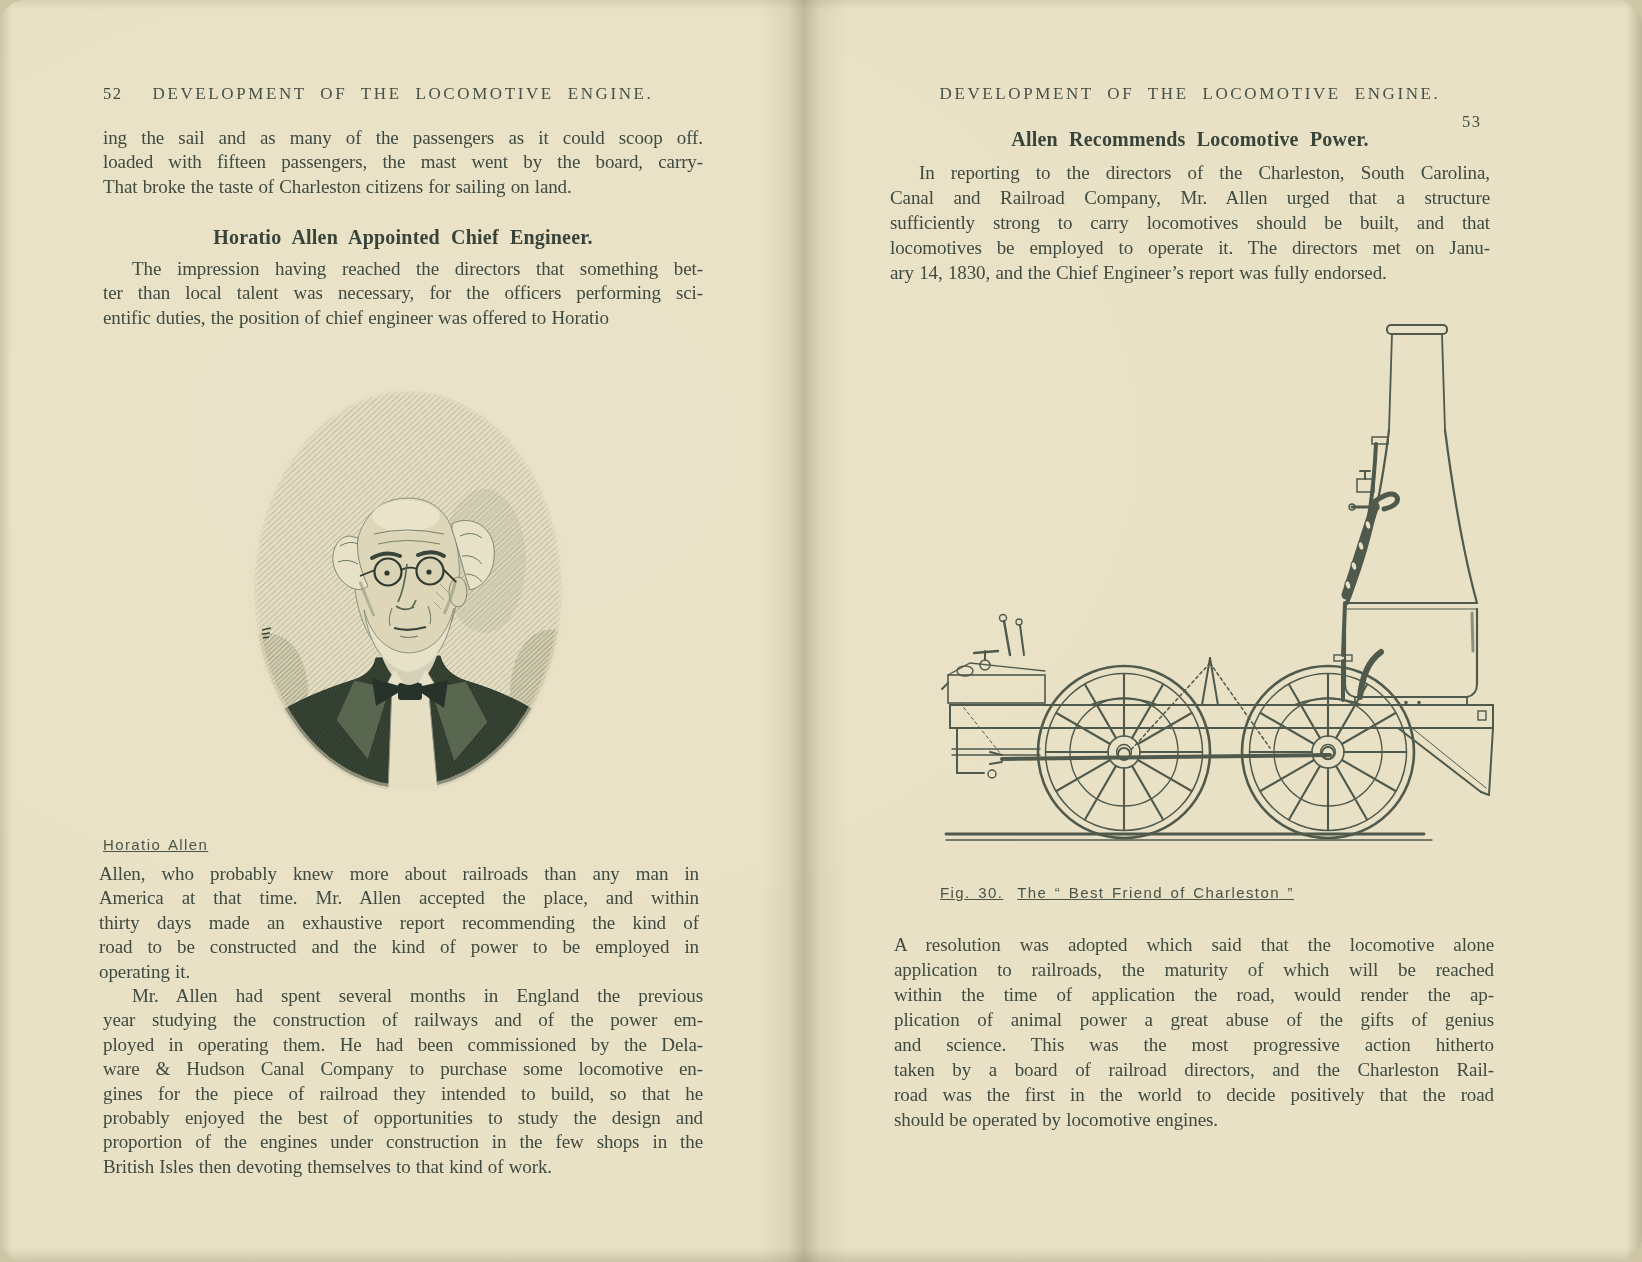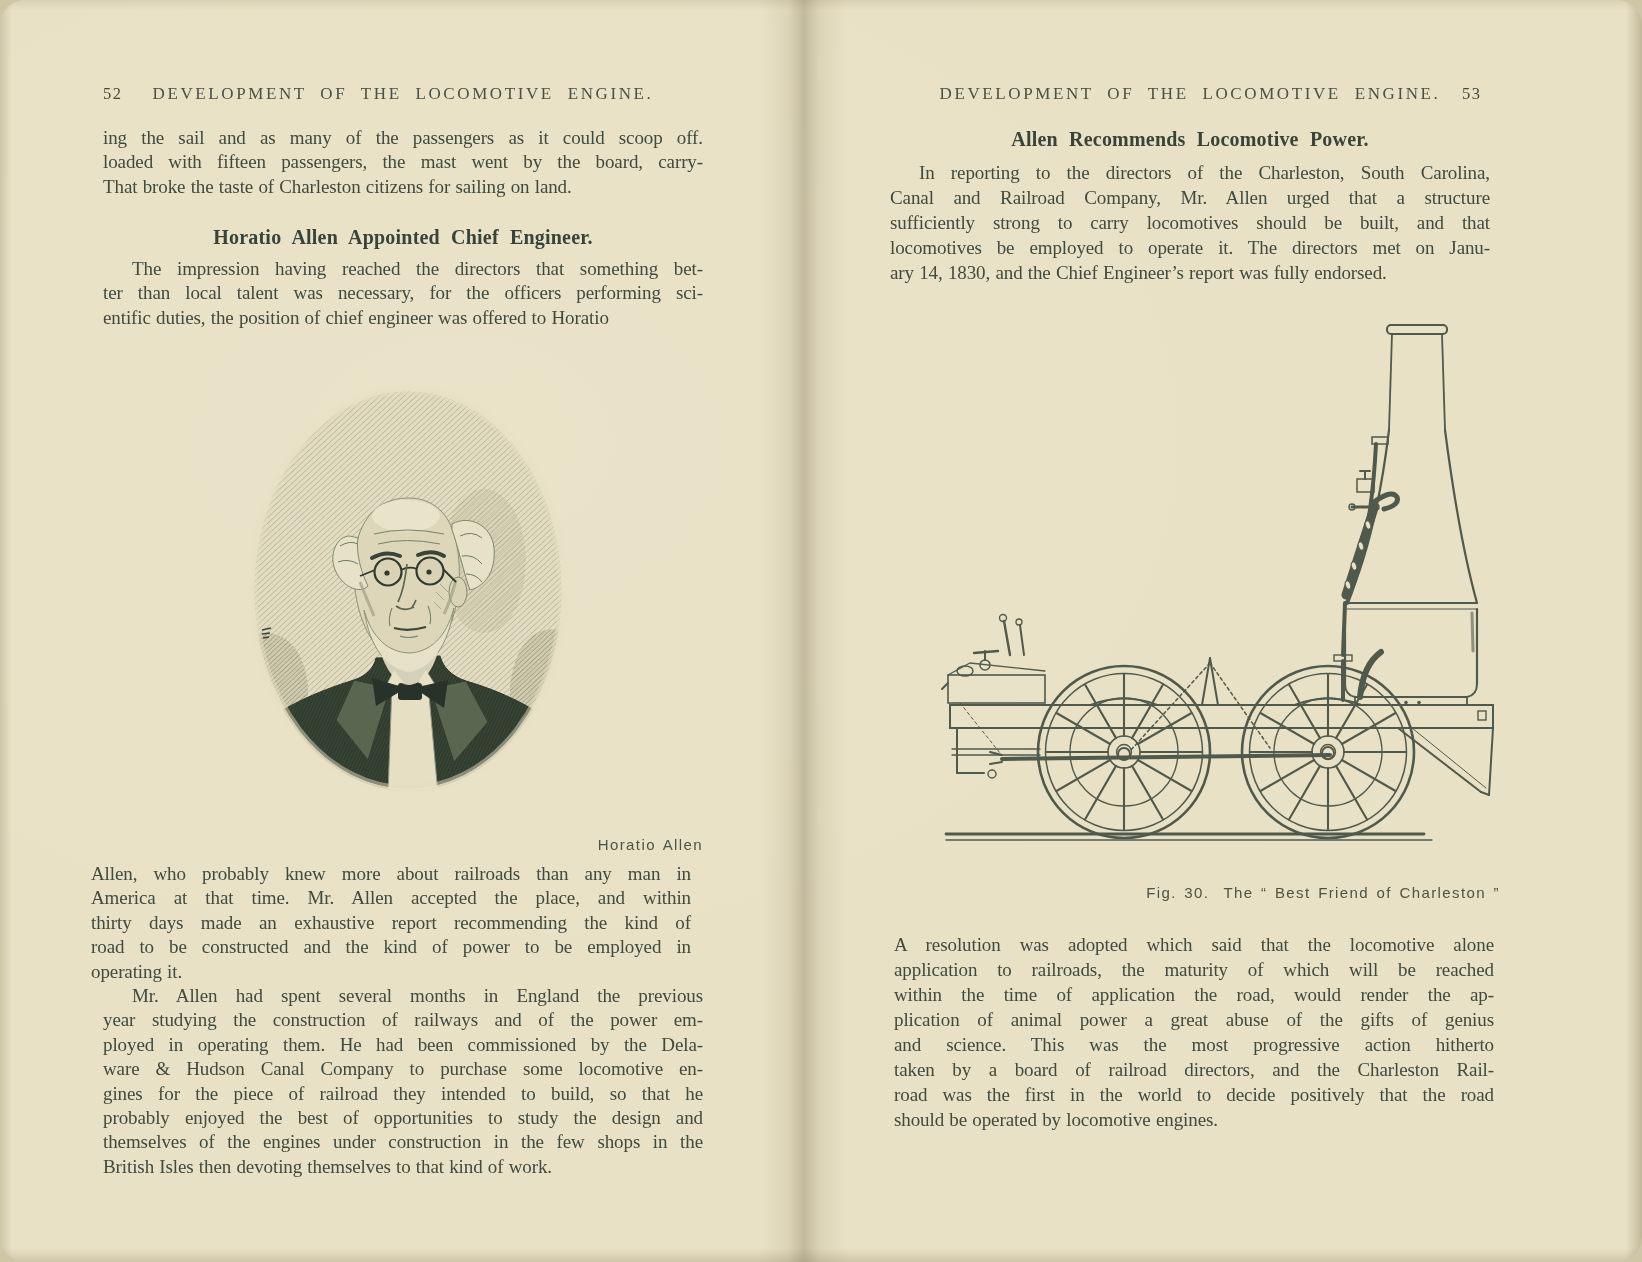--- a/index.html
+++ b/index.html
@@ -19,40 +19,40 @@
   .edge-l{left:0;top:0;width:12px;height:100%;background:linear-gradient(90deg, rgba(100,88,52,.20), rgba(100,88,52,0));}
   .edge-b{left:0;bottom:0;width:100%;height:14px;background:linear-gradient(0deg, rgba(100,88,52,.20), rgba(100,88,52,0));}
   .edge-t{left:0;top:0;width:100%;height:10px;background:linear-gradient(180deg, rgba(100,88,52,.12), rgba(100,88,52,0));}
 
   .page{position:absolute;top:0;height:100%;}
   .page.left{left:0;width:830px;}
   .page.right{left:830px;width:812px;}
 
   .pagenum{position:absolute;top:84px;font-size:16.5px;letter-spacing:1.5px;color:#414c42;}
   .page.left .pagenum{left:103px;}
-  .page.right .pagenum{left:632px;}
+  .page.right .pagenum{left:632px;margin-top:28px;}
   .runhead{position:absolute;top:84px;width:600px;text-align:center;
     font-size:17px;letter-spacing:2.6px;word-spacing:7px;color:#475147;}
   .page.left .runhead{left:103px;}
   .page.right .runhead{left:60px;}
 
   .block{position:absolute;width:600px;font-size:19px;line-height:24.4px;
     letter-spacing:-0.1px;word-spacing:0.6px;}
   .page.right .block{line-height:25px;}
   .ln{text-align:justify;text-align-last:justify;}
   .ln.last{text-align-last:left;}
   .indent .ln:first-child{text-indent:29px;}
 
   .sec-head{position:absolute;width:600px;text-align:center;font-weight:bold;
     font-size:20px;word-spacing:6px;letter-spacing:0.2px;color:#38433a;}
   .page.left .sec-head{left:103px;}
   .page.right .sec-head{left:60px;}
 
-  .caption{position:absolute;text-align:right;font-family:"Liberation Sans", sans-serif;
-    font-size:15px;letter-spacing:1.4px;word-spacing:2px;color:#4a5447;}
+  .caption{position:absolute;text-align:left;font-family:"Liberation Sans", sans-serif;
+    font-size:15px;letter-spacing:1.4px;word-spacing:2px;color:#4a5447;text-decoration:underline;}
   .caption .cap-label{margin-right:14px;}
 
   .portrait{position:absolute;left:248px;top:386px;width:320px;height:408px;}
   .loco{position:absolute;left:110px;top:303px;width:555px;height:545px;}
 </style>
 </head>
 <body>
 
 <div class="spread">
 
@@ -142,35 +142,35 @@
 
         <path d="M14,244 l9,-2 m-9,6 l8,-1 m-7,5 l6,-1" stroke="#39453a" stroke-width="1.4"></path>
       </g>
 
       <ellipse cx="160" cy="204" rx="157" ry="202" fill="none" stroke="#e9e1c5" stroke-width="7" opacity="0.9"></ellipse>
       <ellipse cx="160" cy="204" rx="152" ry="197" fill="none" stroke="#e3dbbf" stroke-width="3" opacity="0.5"></ellipse>
     </svg>
 
     <div class="caption" style="left:103px;top:836px;width:600px">Horatio Allen</div>
 
-    <div class="block cont" style="left:91px;top:862px">
+    <div class="block cont" style="left:99px;top:862px">
         <div class="ln">Allen, who probably knew more about railroads than any man in</div>
         <div class="ln">America at that time.  Mr. Allen accepted the place, and within</div>
         <div class="ln">thirty days made an exhaustive report recommending the kind of</div>
         <div class="ln">road to be constructed and the kind of power to be employed in</div>
         <div class="ln last">operating it.</div>
       </div>
     <div class="block indent" style="left:103px;top:984px">
         <div class="ln">Mr. Allen had spent several months in England the previous</div>
         <div class="ln">year studying the construction of railways and of the power em-</div>
         <div class="ln">ployed in operating them.  He had been commissioned by the Dela-</div>
         <div class="ln">ware &amp; Hudson Canal Company to purchase some locomotive en-</div>
         <div class="ln">gines for the piece of railroad they intended to build, so that he</div>
         <div class="ln">probably enjoyed the best of opportunities to study the design and</div>
-        <div class="ln">themselves of the engines under construction in the few shops in the</div>
+        <div class="ln">proportion of the engines under construction in the few shops in the</div>
         <div class="ln last">British Isles then devoting themselves to that kind of work.</div>
       </div>
   </div>
 
   <div class="page right">
     <div class="runhead">DEVELOPMENT OF THE LOCOMOTIVE ENGINE.</div>
     <div class="pagenum">53</div>
 
     <div class="sec-head" style="top:128px">Allen Recommends Locomotive Power.</div>
 

